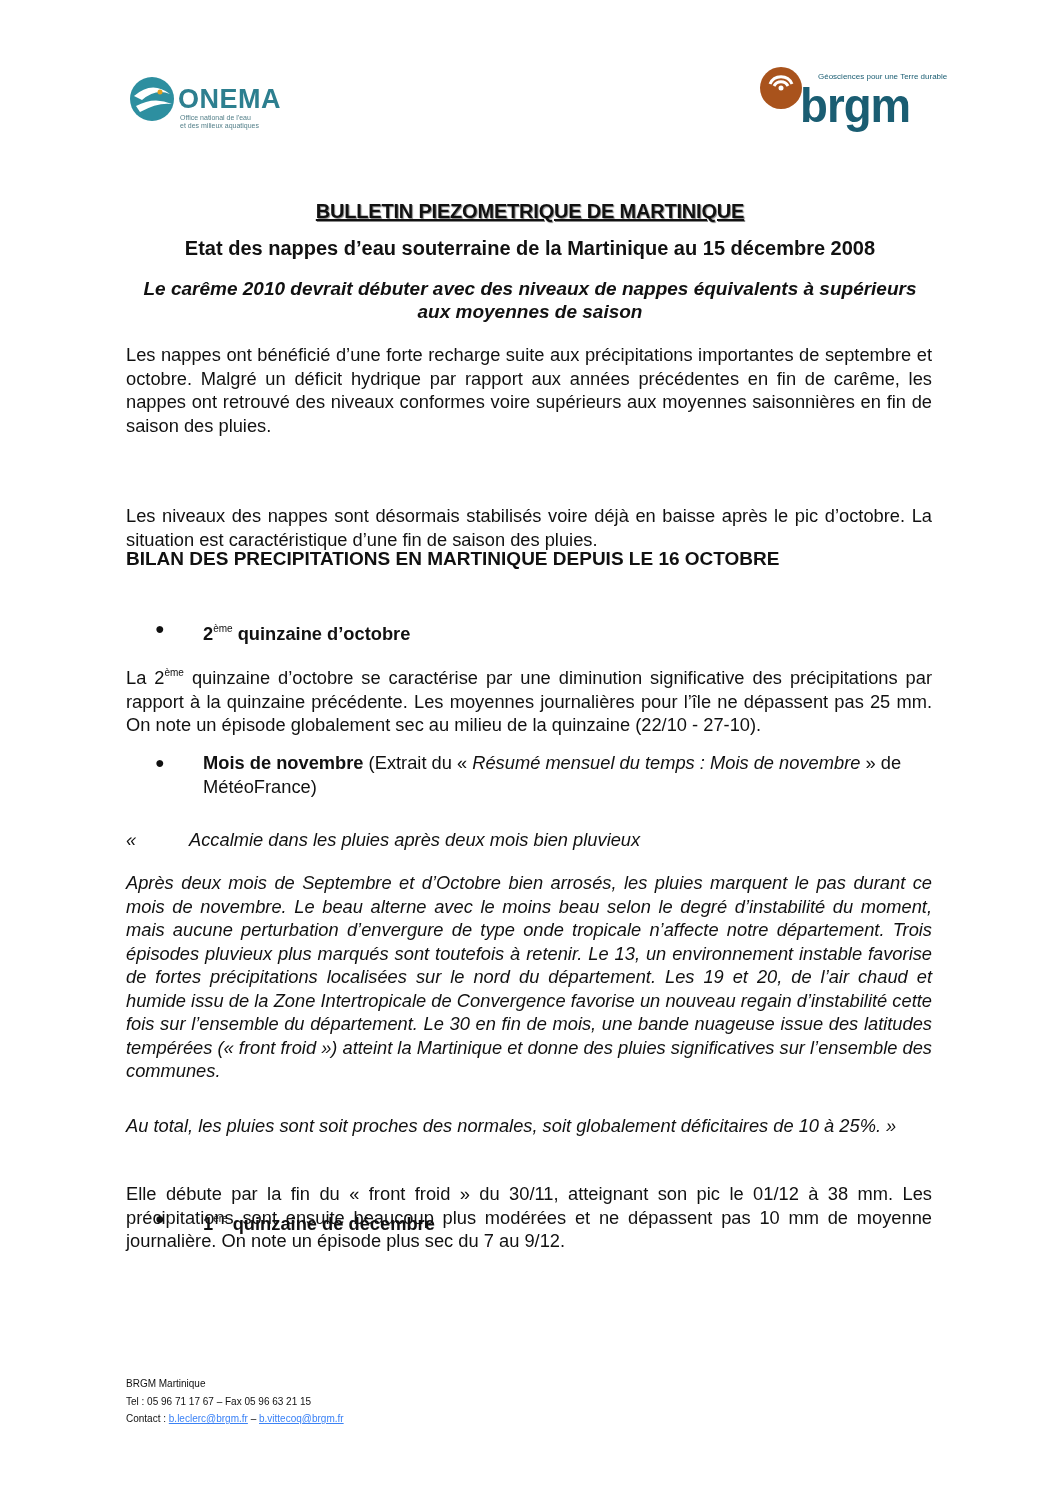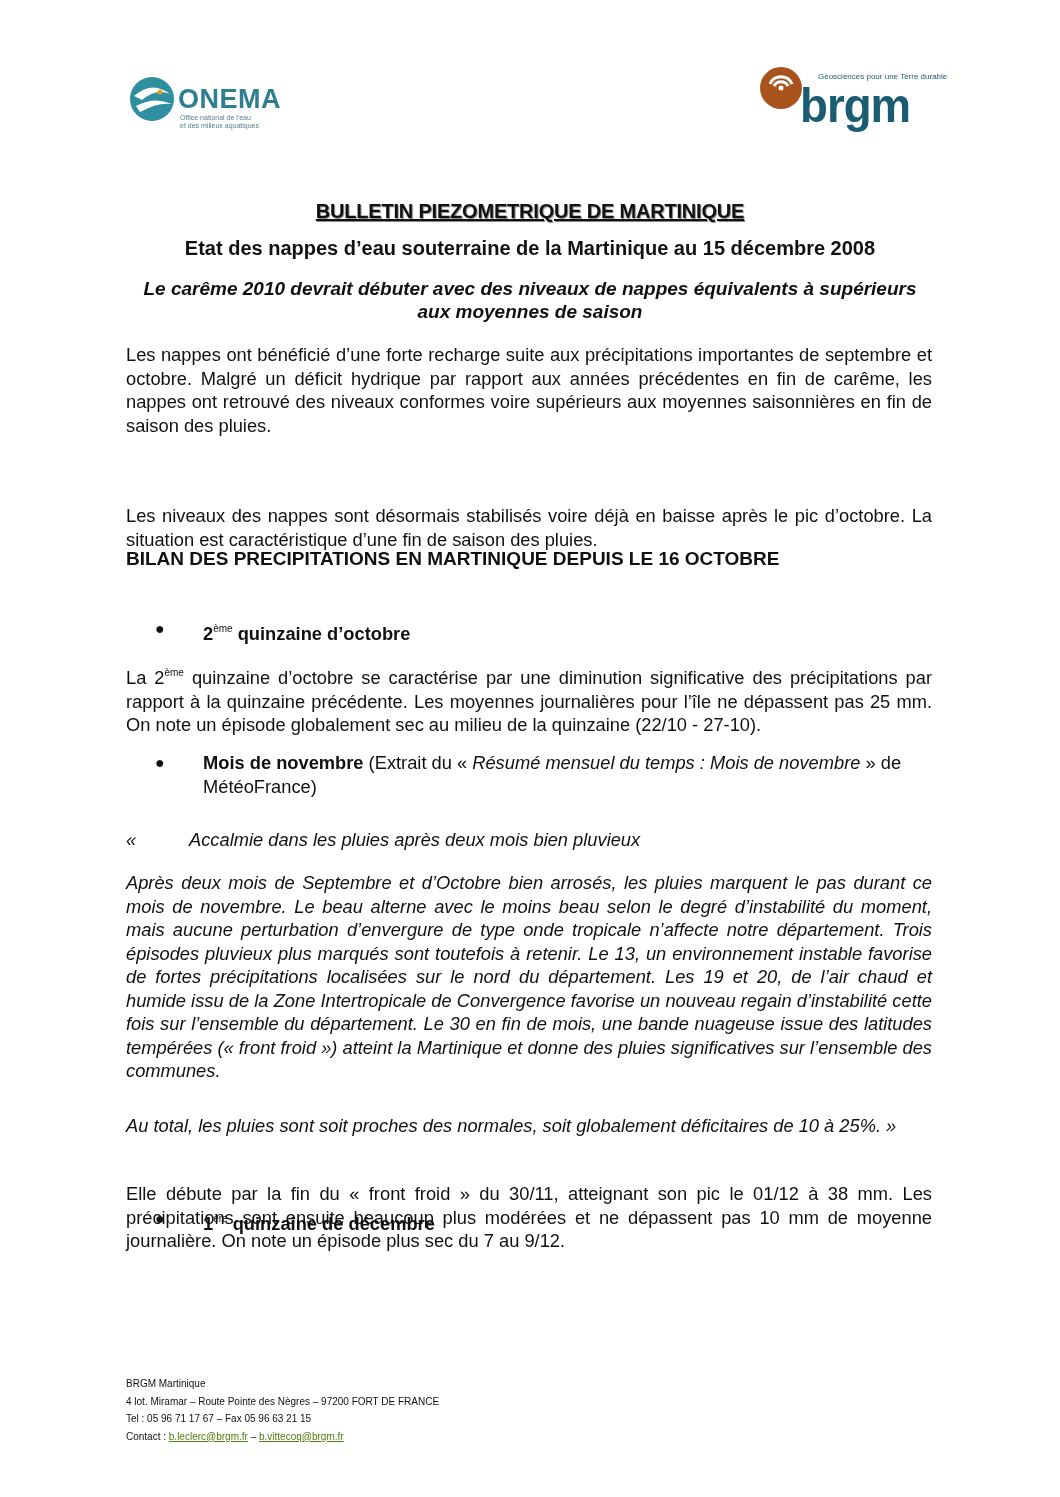--- a/index.html
+++ b/index.html
@@ -49,21 +49,21 @@
     #b3 { top: 1207px; }
     sup { font-size: 10px; vertical-align: 8px; font-weight: normal; }
     #p3 { top: 661px; }
     #quote-title { top: 829px; left: 126px; font-size: 18.3px; font-style: italic; }
     #quote-title .qmark { position: absolute; left: 0; }
     #quote-title .qtext { position: absolute; left: 63px; white-space: nowrap; }
     #p4 { top: 871px; font-style: italic; }
     #p5 { top: 1114px; font-style: italic; }
     #p6 { top: 1182px; }
     #footer { left: 126px; top: 1375px; font-size: 10px; line-height: 17.5px; color: #111; }
-    #footer a { color: #4d7c0f; text-decoration: underline; }
+    #footer a { color: #3b82f6; text-decoration: underline; }
   </style>
 </head>
 <body>
 
 <svg id="onema-logo" class="abs" viewBox="0 0 150 66">
   <circle cx="24" cy="33" r="22" fill="#2d8fa0"></circle>
   <path d="M6 30 Q24 14 42 28 Q28 22 14 34 Z" fill="#ffffff"></path>
   <path d="M8 40 Q26 30 44 38 Q30 36 12 46 Z" fill="#ffffff"></path>
   <circle cx="32" cy="26" r="2.5" fill="#e0a020"></circle>
 </svg>
@@ -110,16 +110,15 @@
 
 <div id="b3" class="bullet">
   <span class="dot">●</span>
   <span class="btext"><span>1</span><sup>ère</sup><span> quinzaine de décembre</span></span>
 </div>
 
 <div id="p6" class="para">Elle débute par la fin du « front froid » du 30/11, atteignant son pic le 01/12 à 38 mm. Les précipitations sont ensuite beaucoup plus modérées et ne dépassent pas 10 mm de moyenne journalière. On note un épisode plus sec du 7 au 9/12.</div>
 
 <div id="footer" class="abs">
   <div>BRGM Martinique</div>
-  <div>4 lot. Miramar – Route Pointe des Nègres  – 97200 FORT DE FRANCE</div>
   <div>Tel : 05 96 71 17 67 – Fax 05 96 63 21 15</div>
   <div><span>Contact : </span><a href="mailto:b.leclerc@brgm.fr">b.leclerc@brgm.fr</a><span> – </span><a href="mailto:b.vittecoq@brgm.fr">b.vittecoq@brgm.fr</a></div>
 </div>
 
 </body></html>

